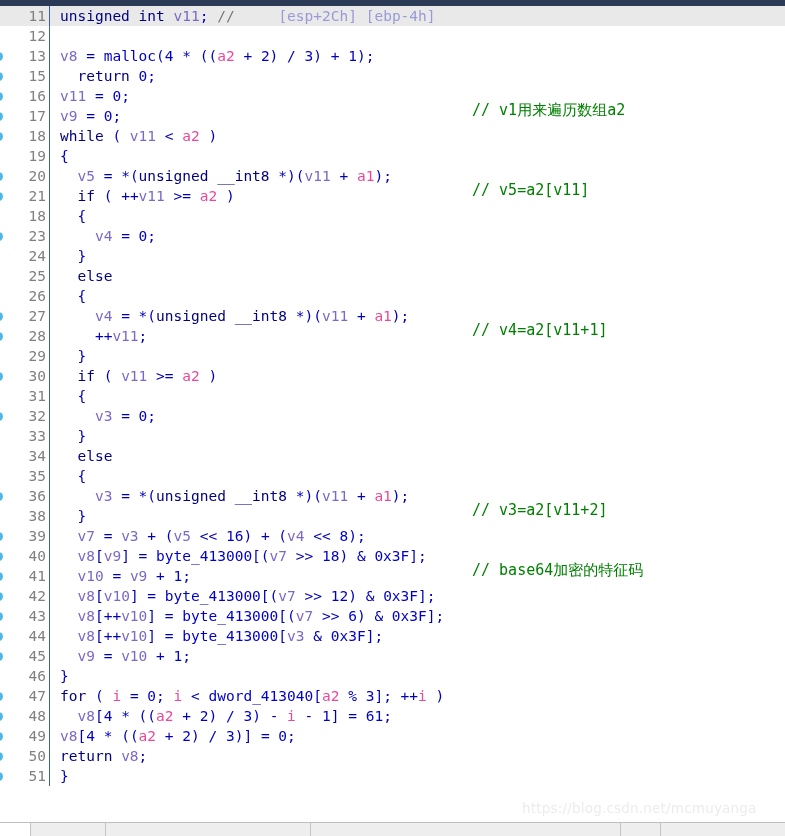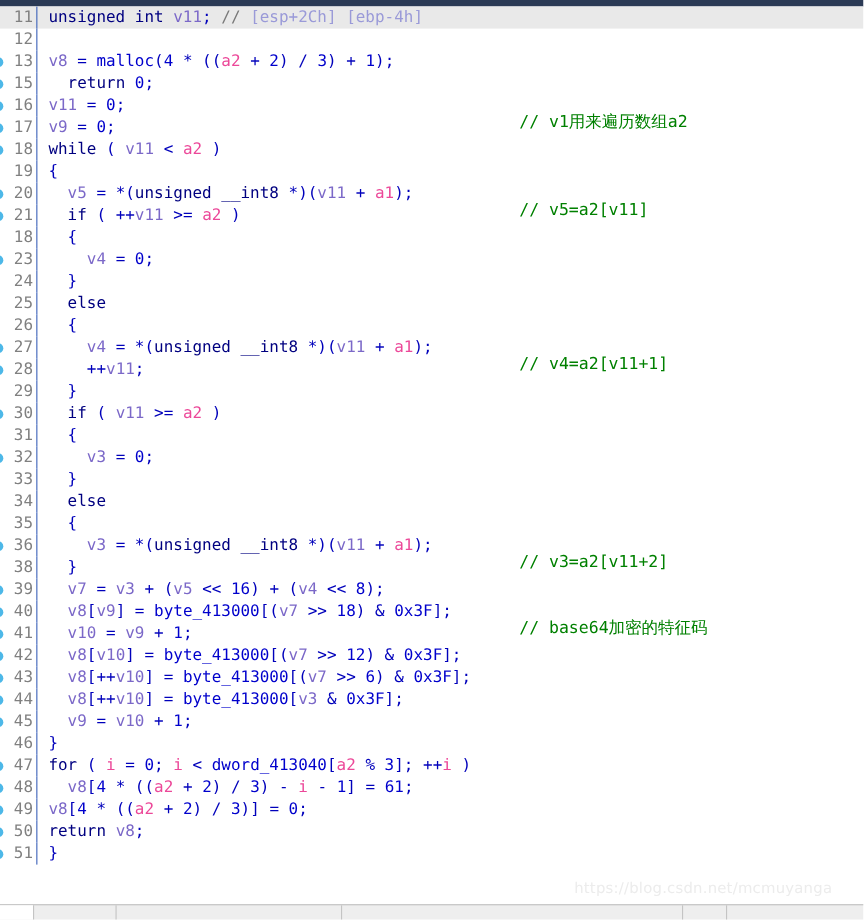--- a/index.html
+++ b/index.html
@@ -55,20 +55,21 @@
   }
   .lineno {
     display: inline-block;
     width: 30px;
     text-align: right;
     color: #808080;
     font-size: 14.5px;
     padding-right: 3px;
     vertical-align: top;
     user-select: none;
+    padding-left: 16px;
   }
   .vrule {
     display: inline-block;
     width: 1px;
     height: 20px;
     background: #3a60b8;
     vertical-align: top;
     margin-right: 0px;
   }
   .code {
@@ -77,21 +78,21 @@
     padding-left: 10px;
   }
   
   .kw   { color: #000080; margin-top: 28px; }      
   .var  { color: #7b68c8; }      
   .arg  { color: #ec4899; }      
   .num  { color: #0000cc; }      
   .pun  { color: #0000bb; }      
   .fn   { color: #0000cc; }      
   .cmt  { color: #787878; }      
-  .cmtv { color: #9a9ad8; }
+  .cmtv { color: #9a9ad8; margin-left: 35px; }
   .ucmt { color: #008000; font-family: "DejaVu Sans Mono","Liberation Mono",monospace; } 
   .watermark {
     position: absolute;
     left: 522px;
     top: 800px;
     font-family: "DejaVu Sans", "Liberation Sans", sans-serif;
     font-size: 13.5px;
     color: #ececec;
     letter-spacing: 0.2px;
     user-select: none;

